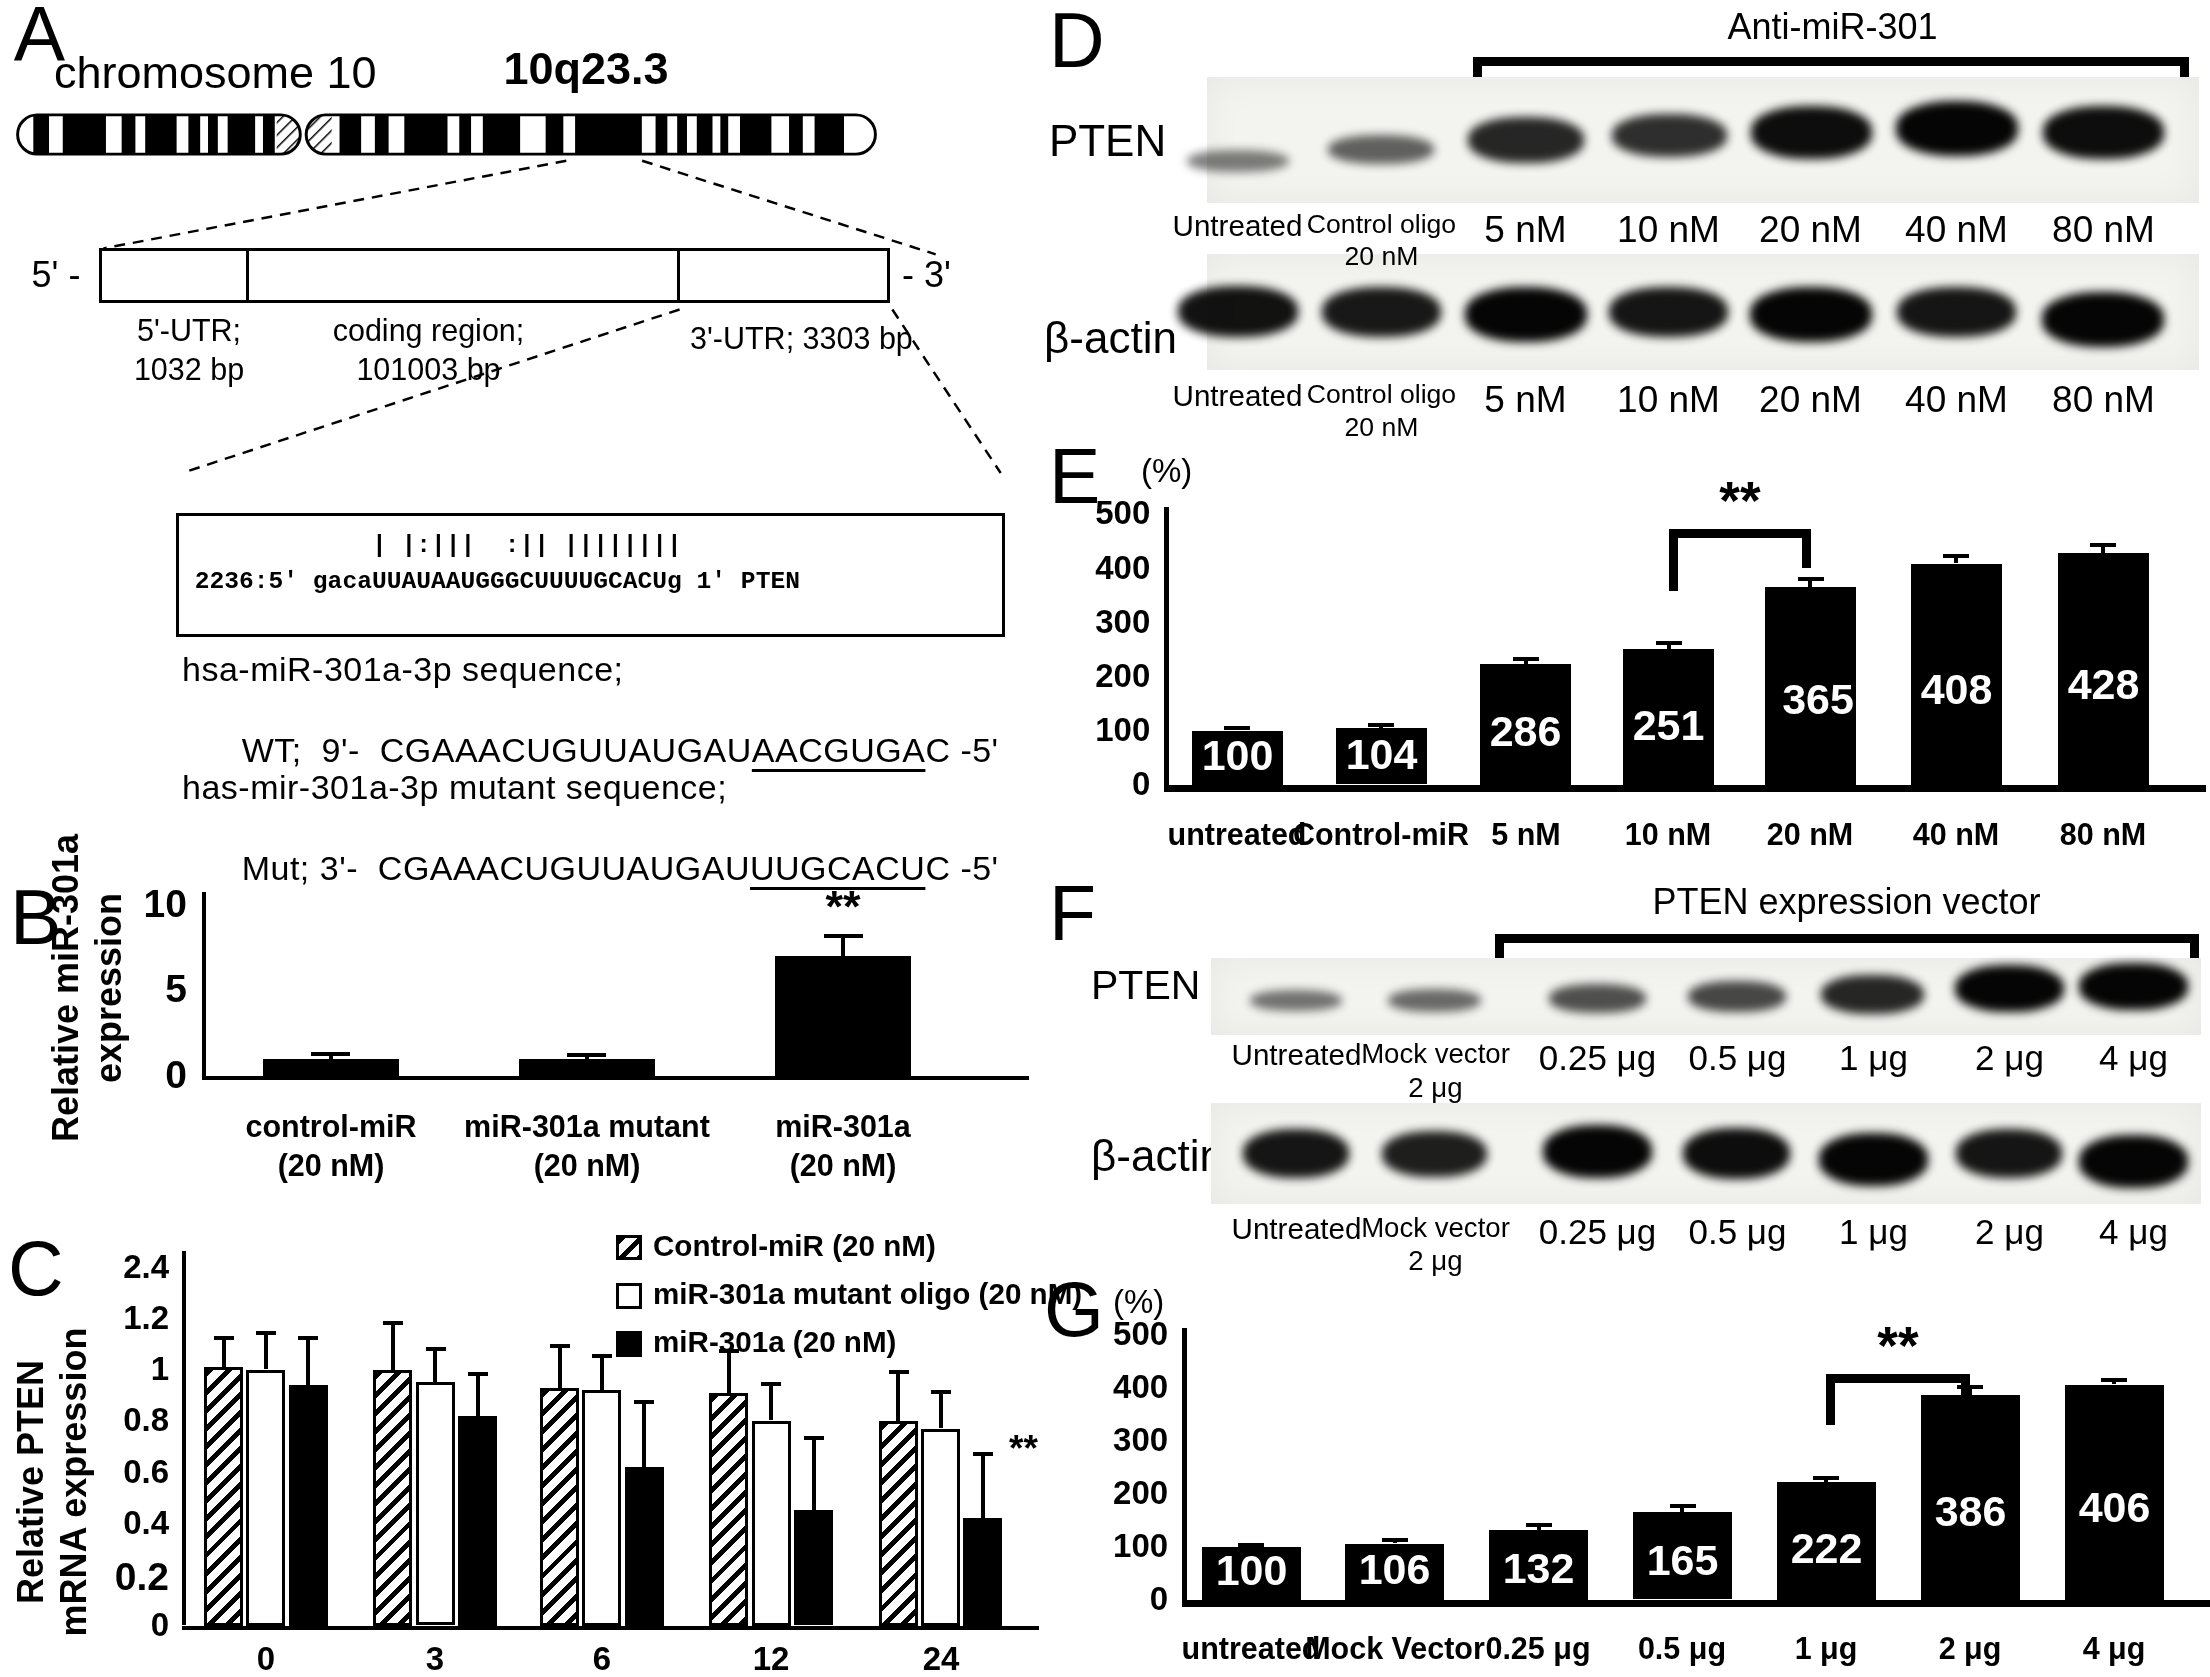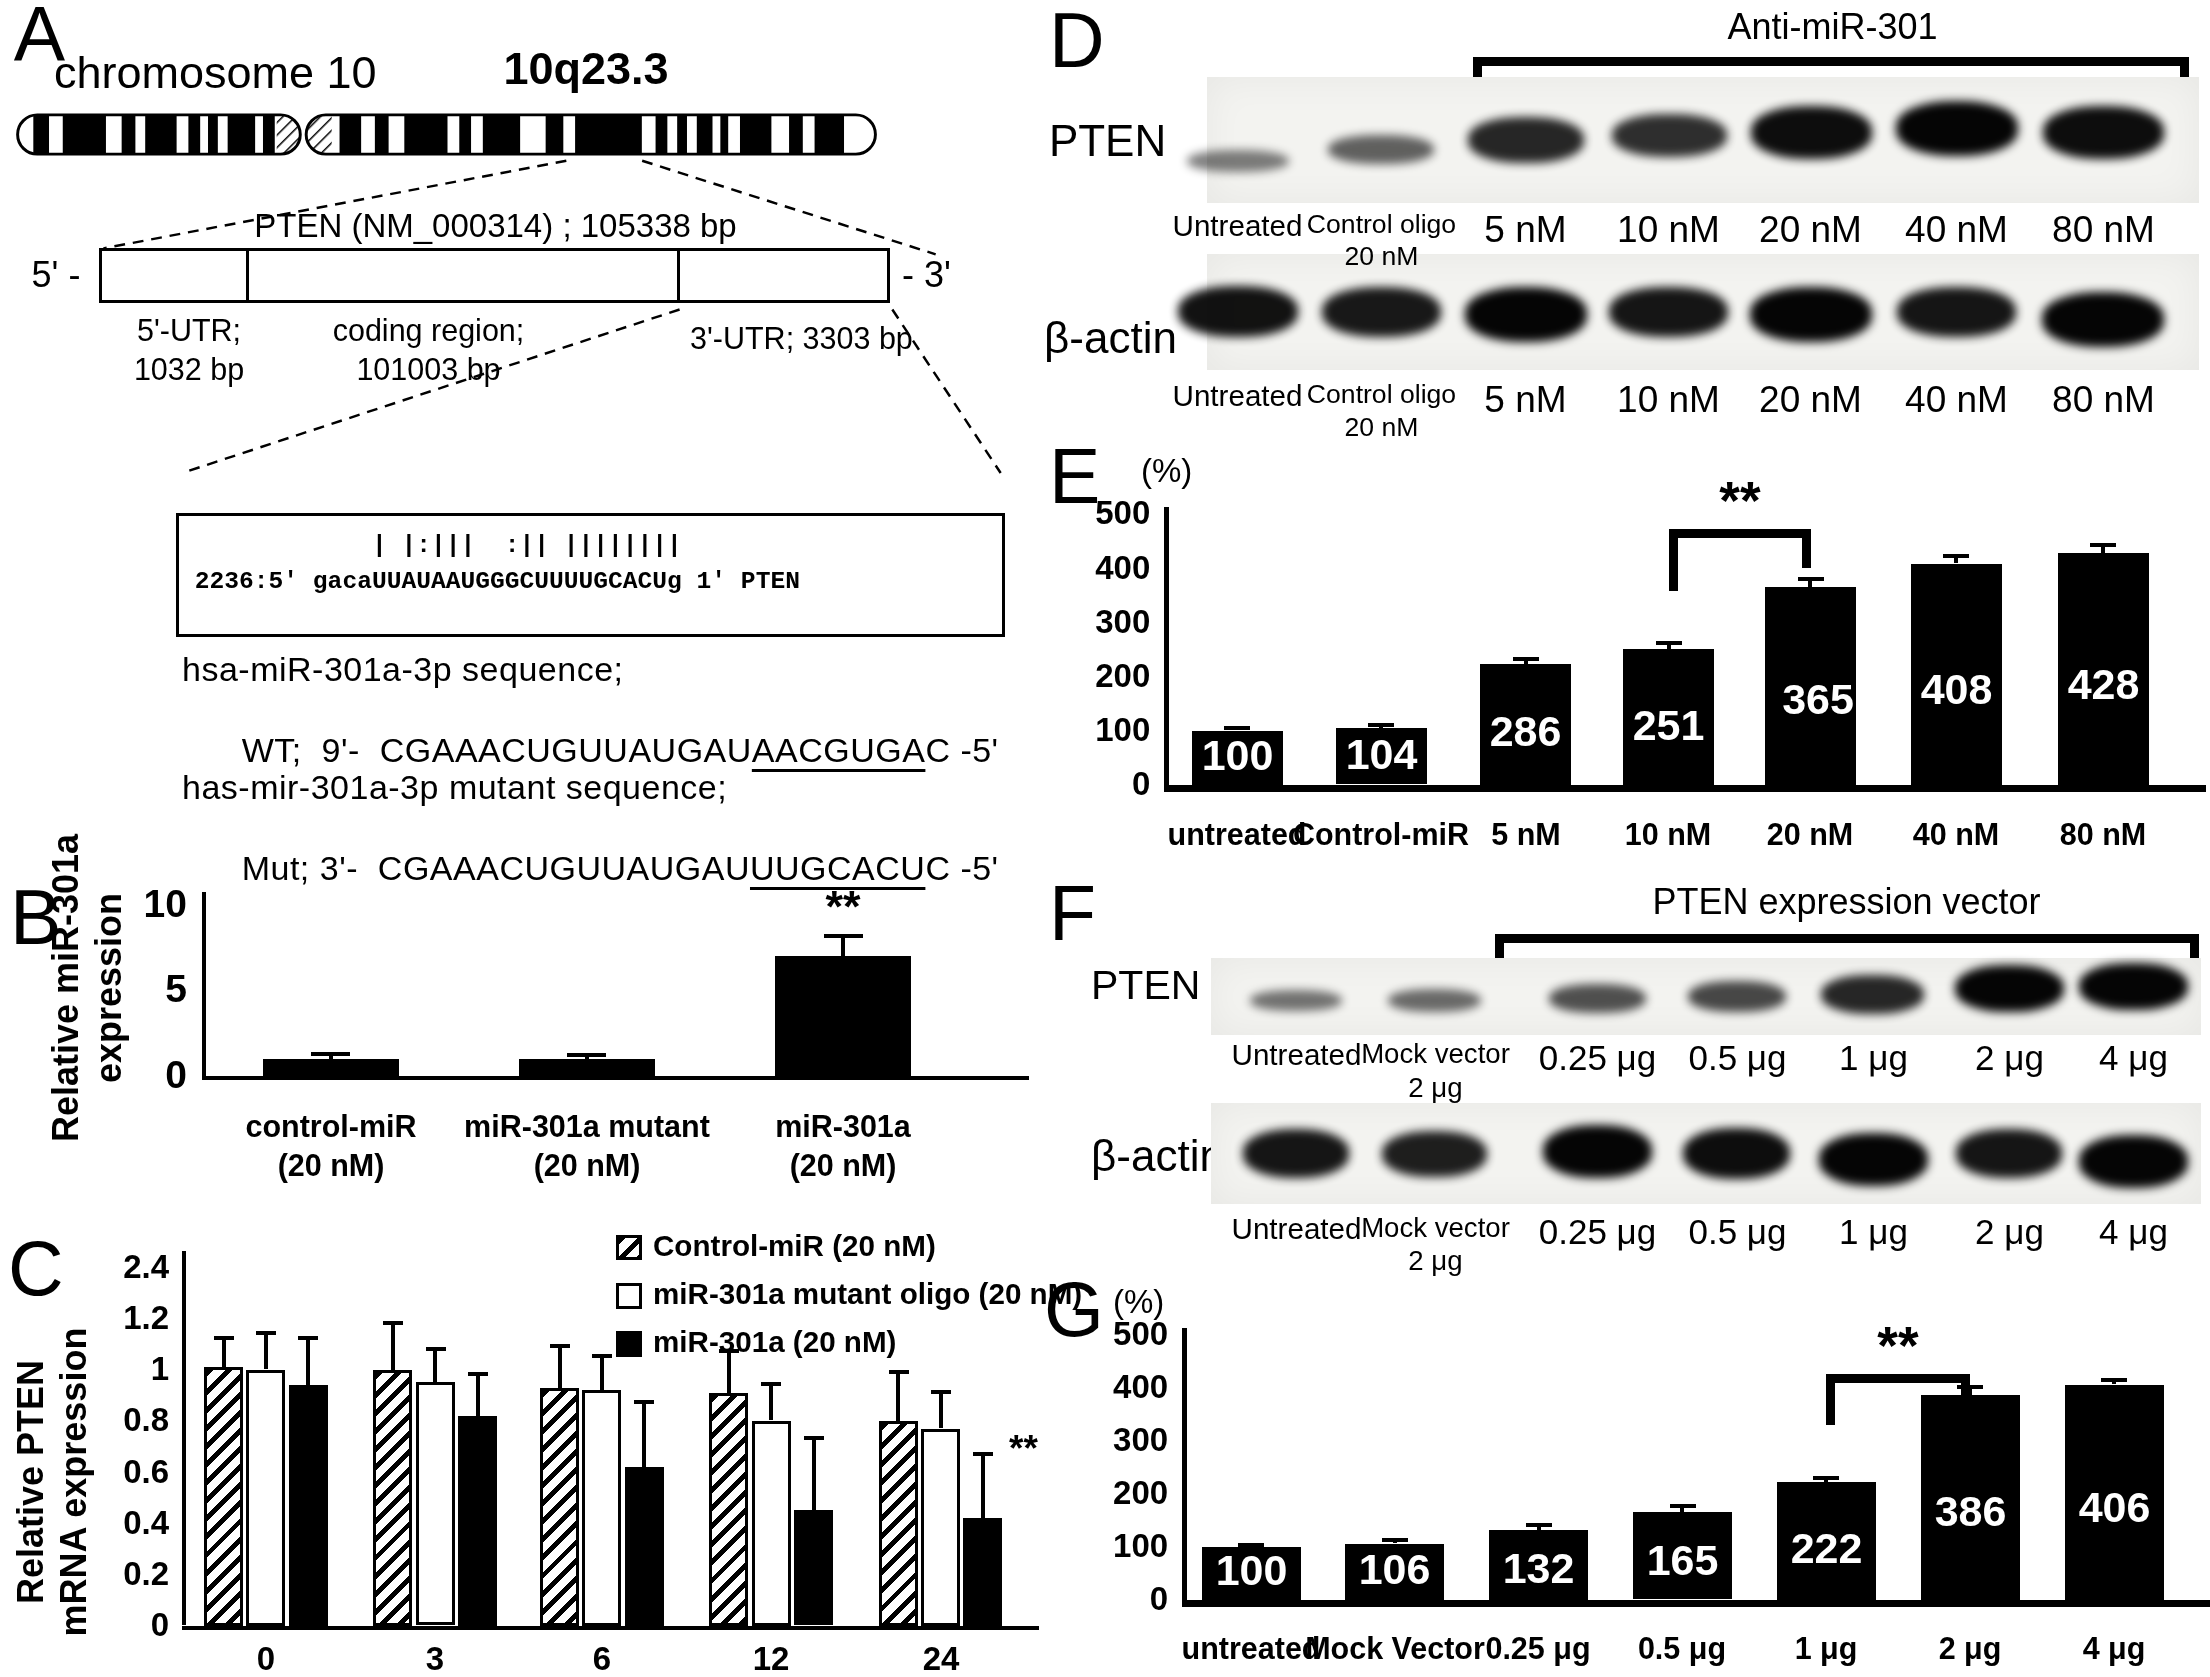--- a/index.html
+++ b/index.html
@@ -95,21 +95,20 @@
       <rect x="296" y="7" width="580" height="40" rx="20" fill="none" stroke="#000" stroke-width="3"></rect>
     </svg>
 
     <svg class="abs" style="left:0;top:0" width="1044" height="877" viewBox="0 0 1060 890">
       <line x1="575" y1="163" x2="105" y2="252" stroke="#000" stroke-width="2.5" stroke-dasharray="11 8"></line>
       <line x1="652" y1="163" x2="950" y2="258" stroke="#000" stroke-width="2.5" stroke-dasharray="11 8"></line>
       <line x1="690" y1="314" x2="185" y2="480" stroke="#000" stroke-width="2.5" stroke-dasharray="11 8"></line>
       <line x1="906" y1="314" x2="1016" y2="480" stroke="#000" stroke-width="2.5" stroke-dasharray="11 8"></line>
     </svg>
 
-    <div class="gene-title">PTEN (NM_000314) ; 105338 bp</div>
     <div class="gene-box">
       <div class="gdiv" style="left:144px"></div>
       <div class="gdiv" style="left:575px"></div>
     </div>
     <div class="endlab" style="left:31.5px;top:254px">5' -</div>
     <div class="endlab" style="left:902px;top:254px">- 3'</div>
     <div class="seglab center" style="left:103px;top:311px;width:172px">
       <span>5'-UTR;</span><br>
       <span>1032 bp</span>
     </div>
@@ -168,21 +167,21 @@
   <section id="panelC" class="panel">
     <div class="plabel" style="left:7.9px;top:17.7px">C</div>
     <div class="vlab bold" style="left:-116px;top:227px">
       <span>Relative PTEN</span><br>
       <span>mRNA expression</span>
     </div>
     <div class="plot">
         <div style="position: absolute; left: 182px; top: 39px; width: 3.9px; height: 374px; background: rgb(0, 0, 0);"></div>
         <div style="position: absolute; left: 182px; top: 414px; width: 857px; height: 3.9px; background: rgb(0, 0, 0);"></div>
         <div style="position: absolute; left: 41px; top: 394px; width: 128px; text-align: right; font-weight: 700; font-size: 33px;">0</div>
-        <div style="position: absolute; left: 41px; top: 343px; width: 128px; text-align: right; font-weight: 700; font-size: 33px;">0.2</div>
+        <div style="position: absolute; left: 41px; top: 343px; width: 128px; text-align: right; font-weight: 700; font-size: 39px;">0.2</div>
         <div style="position: absolute; left: 41px; top: 292px; width: 128px; text-align: right; font-weight: 700; font-size: 33px;">0.4</div>
         <div style="position: absolute; left: 41px; top: 241px; width: 128px; text-align: right; font-weight: 700; font-size: 33px;">0.6</div>
         <div style="position: absolute; left: 41px; top: 189px; width: 128px; text-align: right; font-weight: 700; font-size: 33px;">0.8</div>
         <div style="position: absolute; left: 41px; top: 138px; width: 128px; text-align: right; font-weight: 700; font-size: 33px;">1</div>
         <div style="position: absolute; left: 41px; top: 87px; width: 128px; text-align: right; font-weight: 700; font-size: 33px;">1.2</div>
         <div style="position: absolute; left: 41px; top: 36px; width: 128px; text-align: right; font-weight: 700; font-size: 33px;">2.4</div>
         <div class="hatchbar" style="position: absolute; left: 204px; top: 155px; width: 39px; height: 259px;"></div>
         <div style="position: absolute; left: 222px; top: 124px; width: 3.9px; height: 31px; background: rgb(0, 0, 0);"></div>
         <div style="position: absolute; left: 214px; top: 124px; width: 19.7px; height: 3.9px; background: rgb(0, 0, 0);"></div>
         <div class="whitebar" style="position: absolute; left: 246px; top: 158px; width: 39px; height: 256px;"></div>

